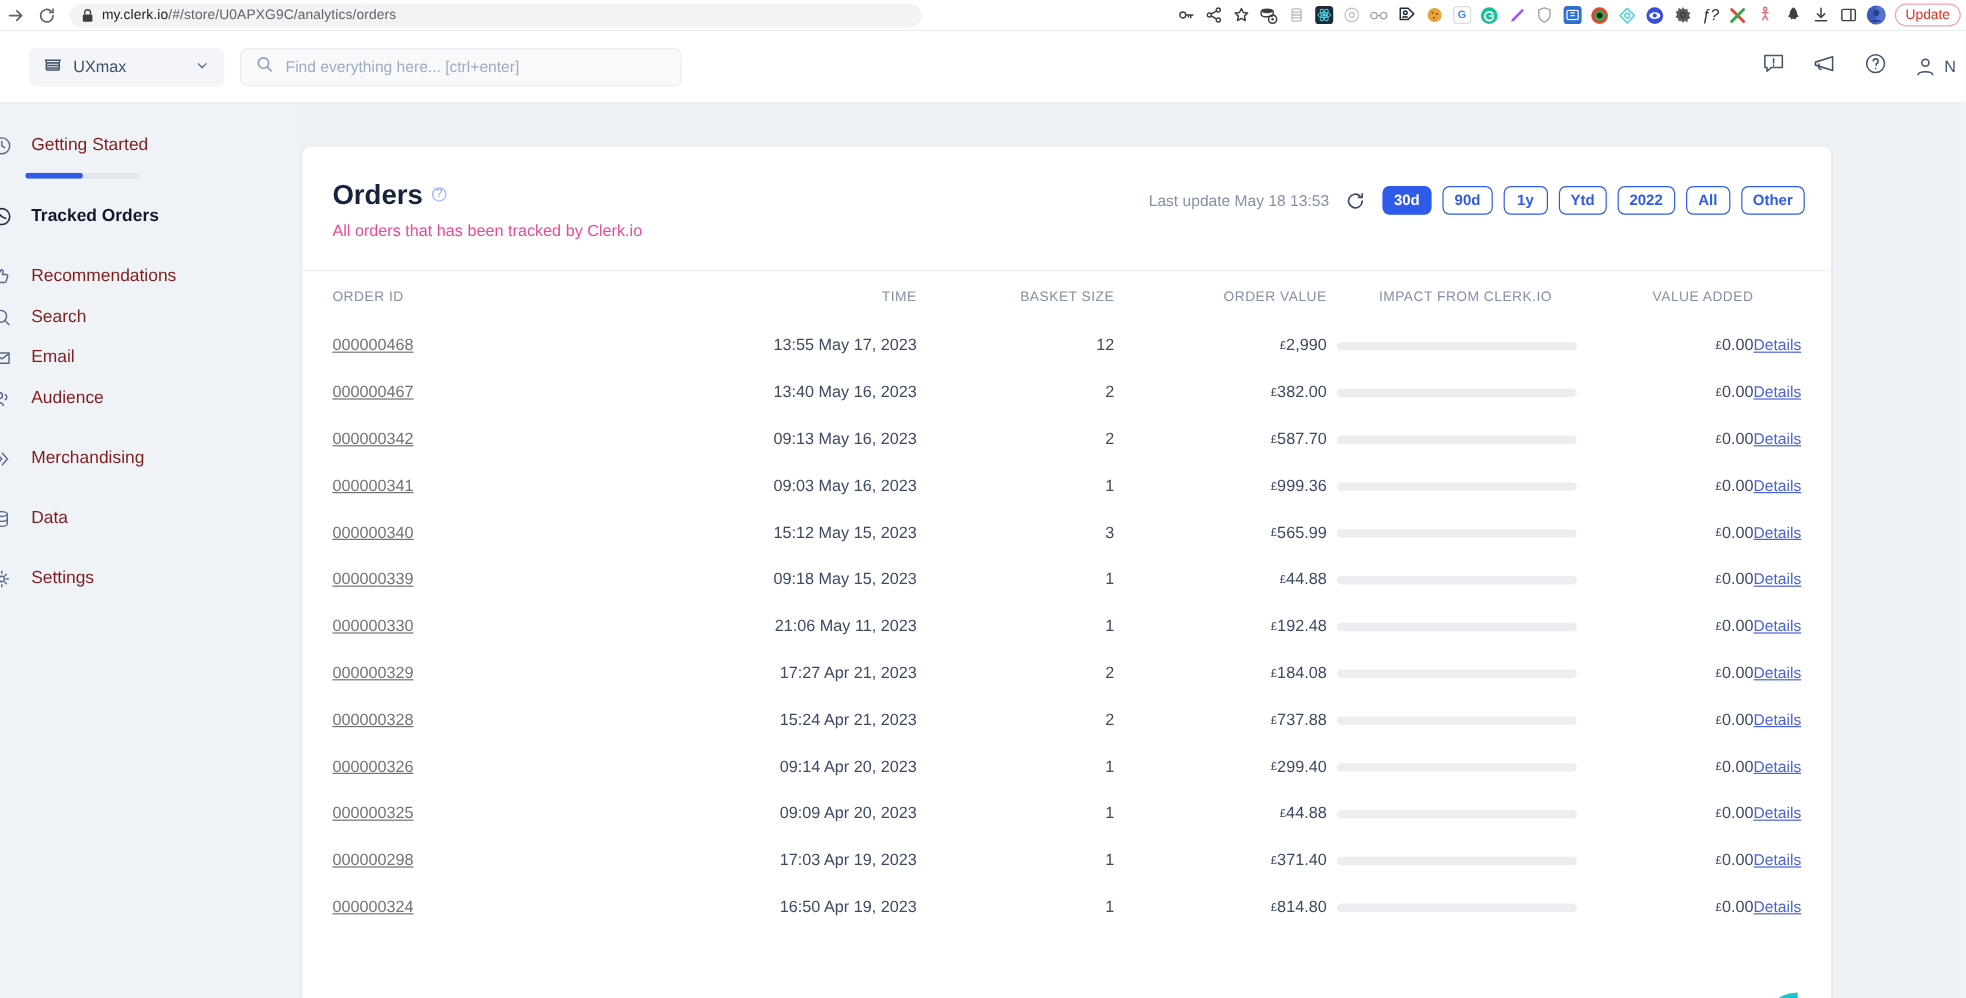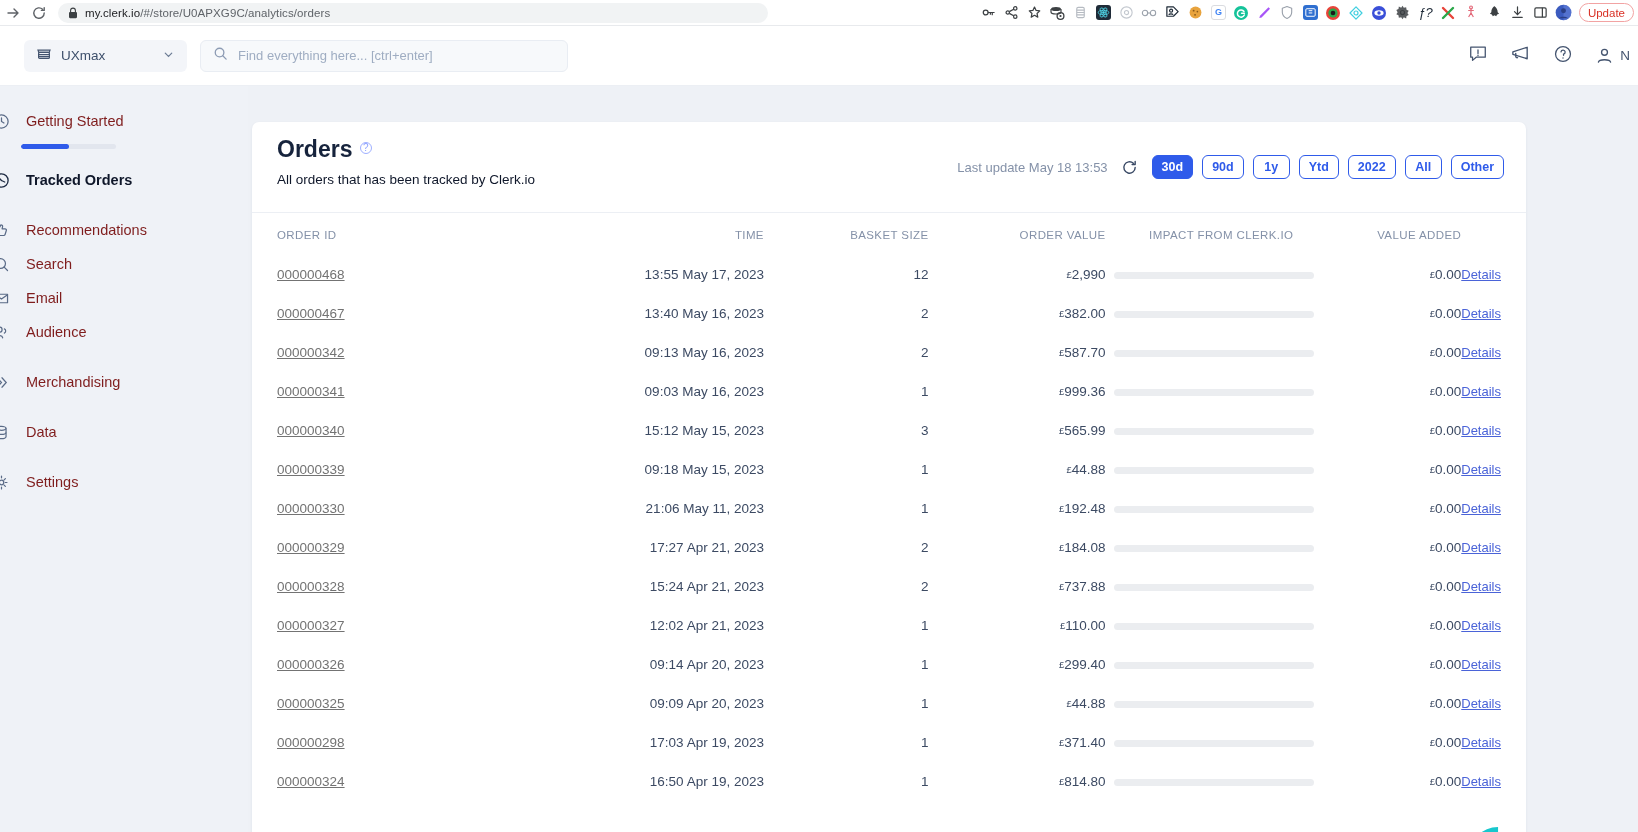--- a/index.html
+++ b/index.html
@@ -93,28 +93,28 @@
   }
   .progress-fill { height: 100%; width: 50%; background: #2f5bea; border-radius: 3px; }
   .nav-gap { height: 16px; }
 
   
   .main { position: absolute; top: 86px; left: 248px; width: 1390px; height: 746px; }
   .card {
     position: absolute; left: 4px; top: 36px; width: 1274px; min-height: 760px;
     background: #ffffff; border-radius: 7px; box-shadow: 0 1px 3px rgba(30,45,80,.07);
   }
-  .card-head { padding: 14px 25px 0 25px; position: relative; }
+  .card-head { padding: 27px 25px 0 25px; position: relative; }
   .page-title { font-size: 23px; color: #16233c; font-weight: bold; display: inline-block; }
   .title-help {
     font-size: 10px; color: #8ba0ff; vertical-align: super; margin-left: 3px;
     border: 1px solid #9fb0ff; border-radius: 50%; width: 12px; height: 12px;
     display: inline-flex; align-items: center; justify-content: center; line-height: 1;
   }
-  .page-sub { font-size: 13.5px; color: #0f172a; margin-top: 9px; }
+  .page-sub { font-size: 13.5px; color: #ec4899; margin-top: 9px; }
   .head-right {
     position: absolute; right: 22px; top: 32px; display: flex; align-items: center; gap: 9px;
   }
   .last-update { font-size: 13px; color: #8491a8; }
   .refresh-btn {
     width: 26px; height: 26px; border-radius: 5px; display: flex;
     align-items: center; justify-content: center; color: #3a4a66;
   }
   .range-btn {
     height: 24px; min-width: 37px; padding: 0 9px; border: 1px solid #2f5bea;
@@ -620,29 +620,20 @@
           <tr>
             <td class="c-id"><a class="order-link" href="#">000000328</a></td>
             <td class="c-time">15:24 Apr 21, 2023</td>
             <td class="c-size">2</td>
             <td class="c-value"><span class="cur">£</span><span>737.88</span></td>
             <td class="c-impact"><span class="impact-bar"></span></td>
             <td class="c-added"><span class="cur">£</span><span>0.00</span></td>
             <td class="c-det"><a class="details-link" href="#">Details</a></td>
           </tr>
           <tr>
-            <td class="c-id"><a class="order-link" href="#">000000327</a></td>
-            <td class="c-time">12:02 Apr 21, 2023</td>
-            <td class="c-size">1</td>
-            <td class="c-value"><span class="cur">£</span><span>110.00</span></td>
-            <td class="c-impact"><span class="impact-bar"></span></td>
-            <td class="c-added"><span class="cur">£</span><span>0.00</span></td>
-            <td class="c-det"><a class="details-link" href="#">Details</a></td>
-          </tr>
-          <tr>
             <td class="c-id"><a class="order-link" href="#">000000326</a></td>
             <td class="c-time">09:14 Apr 20, 2023</td>
             <td class="c-size">1</td>
             <td class="c-value"><span class="cur">£</span><span>299.40</span></td>
             <td class="c-impact"><span class="impact-bar"></span></td>
             <td class="c-added"><span class="cur">£</span><span>0.00</span></td>
             <td class="c-det"><a class="details-link" href="#">Details</a></td>
           </tr>
           <tr>
             <td class="c-id"><a class="order-link" href="#">000000325</a></td>

